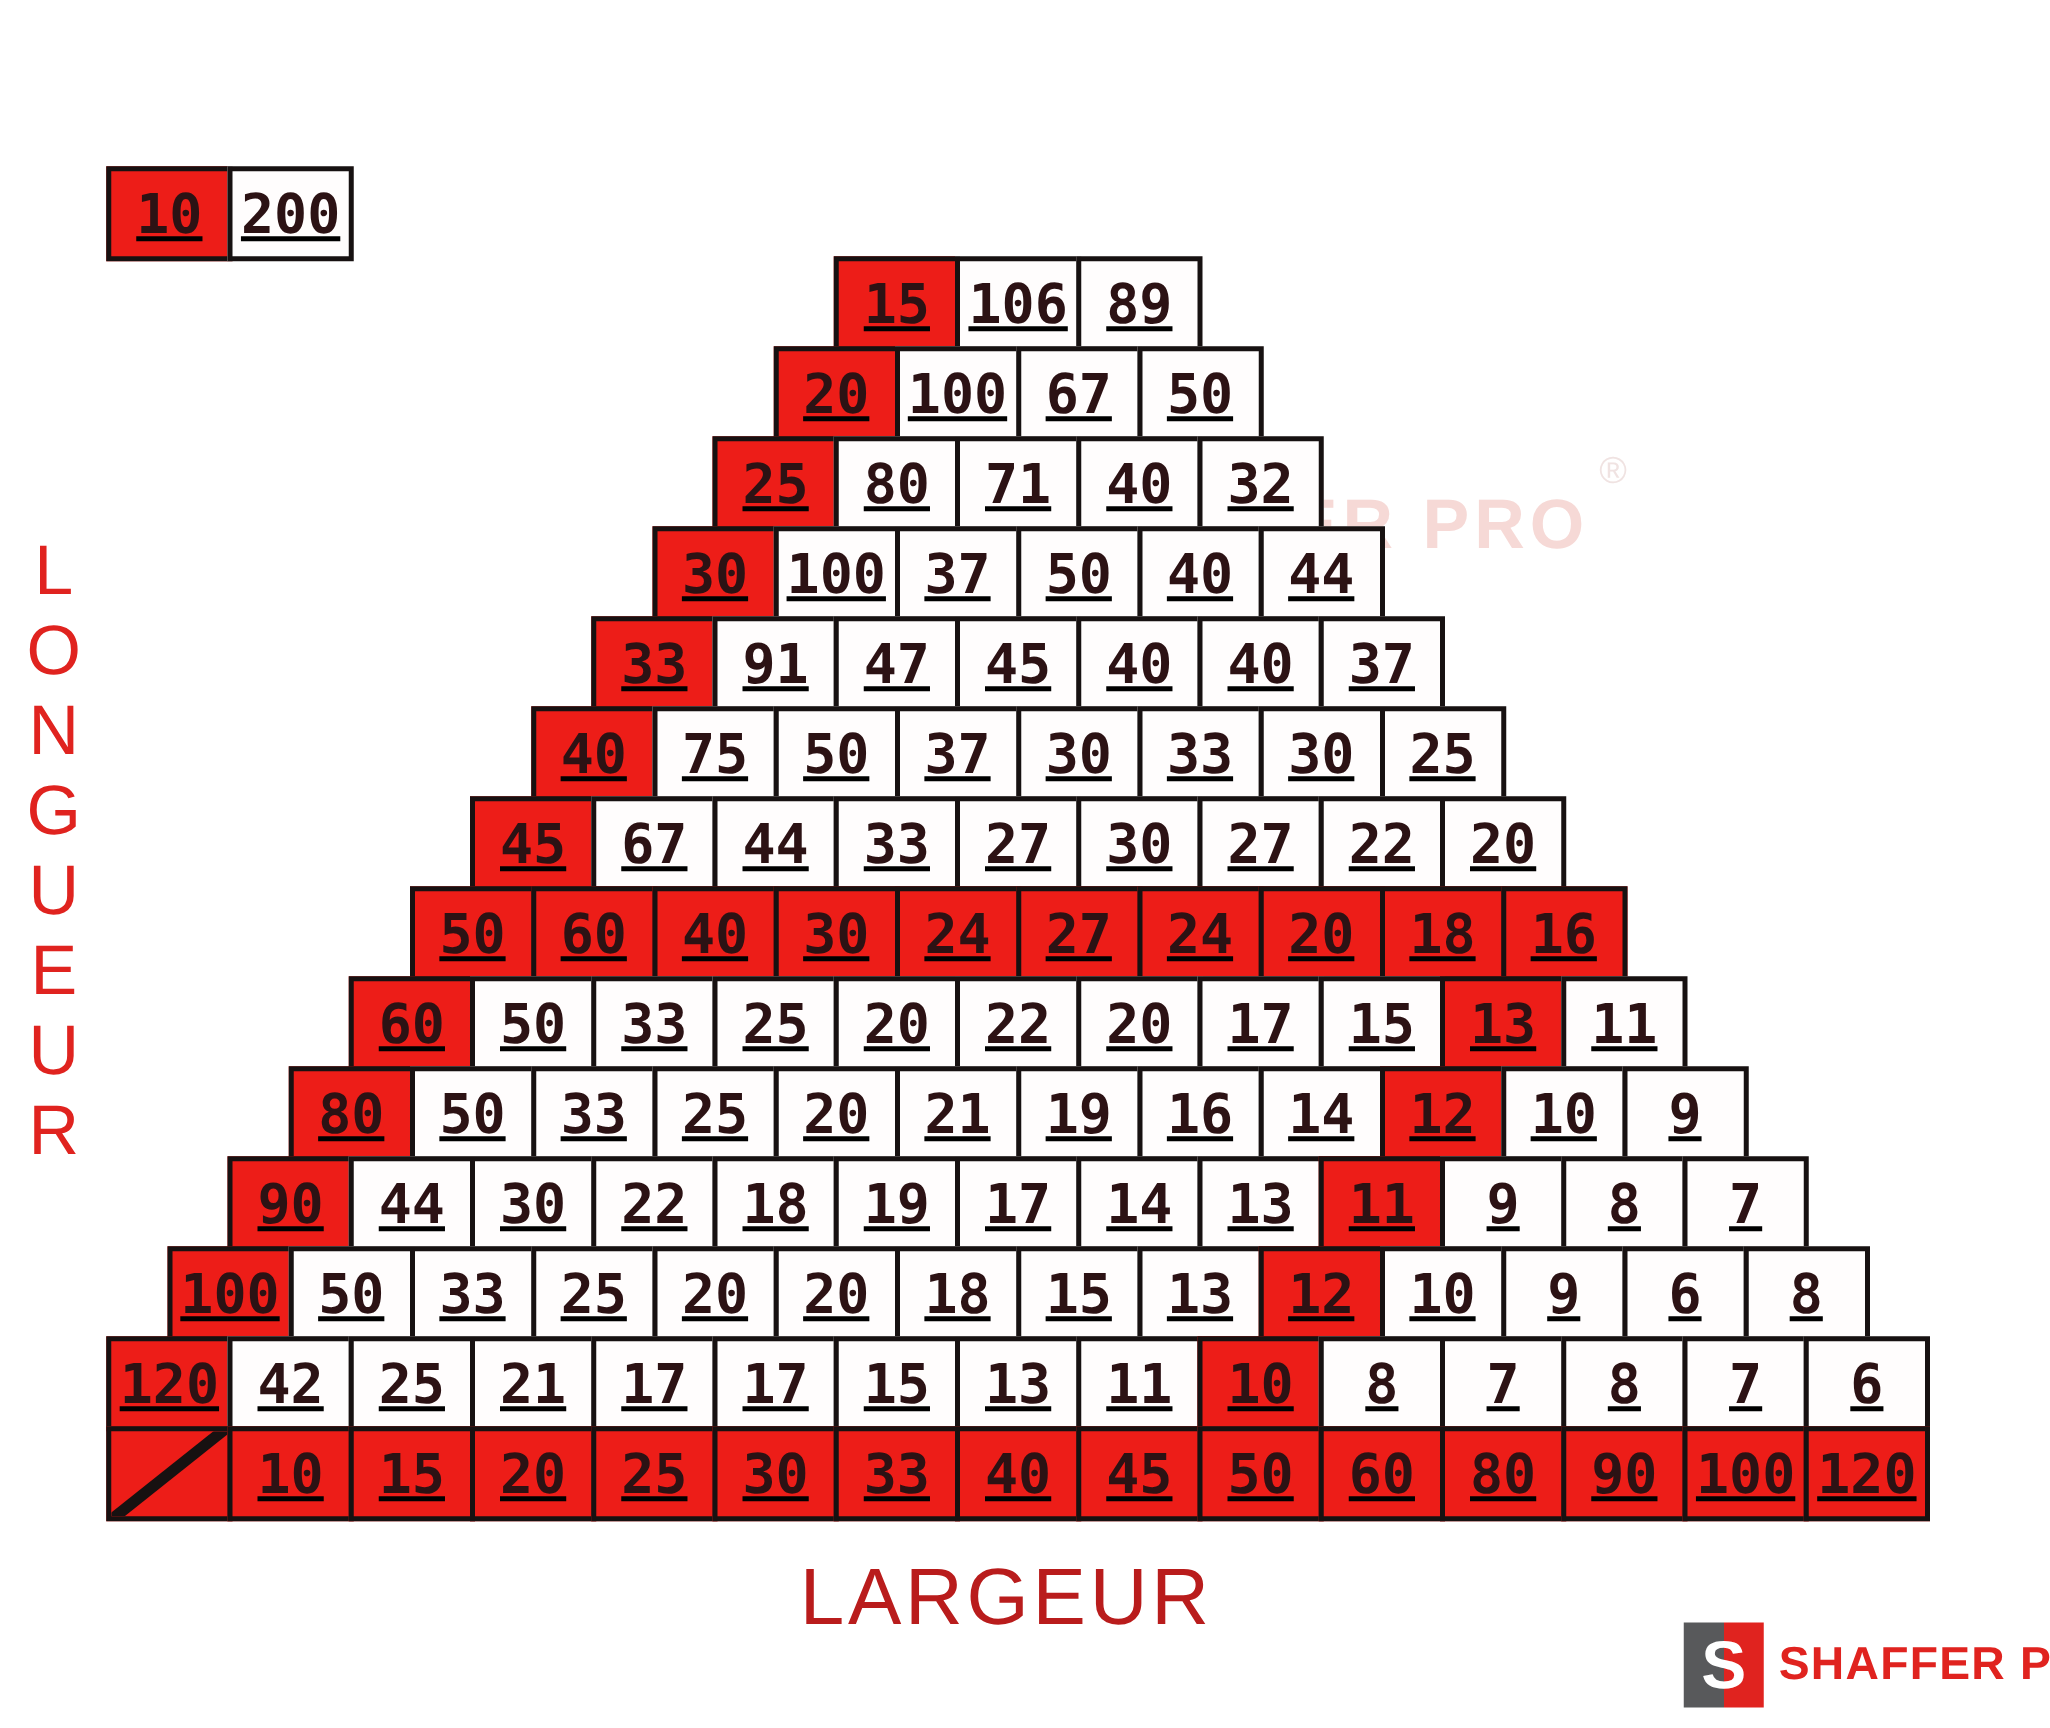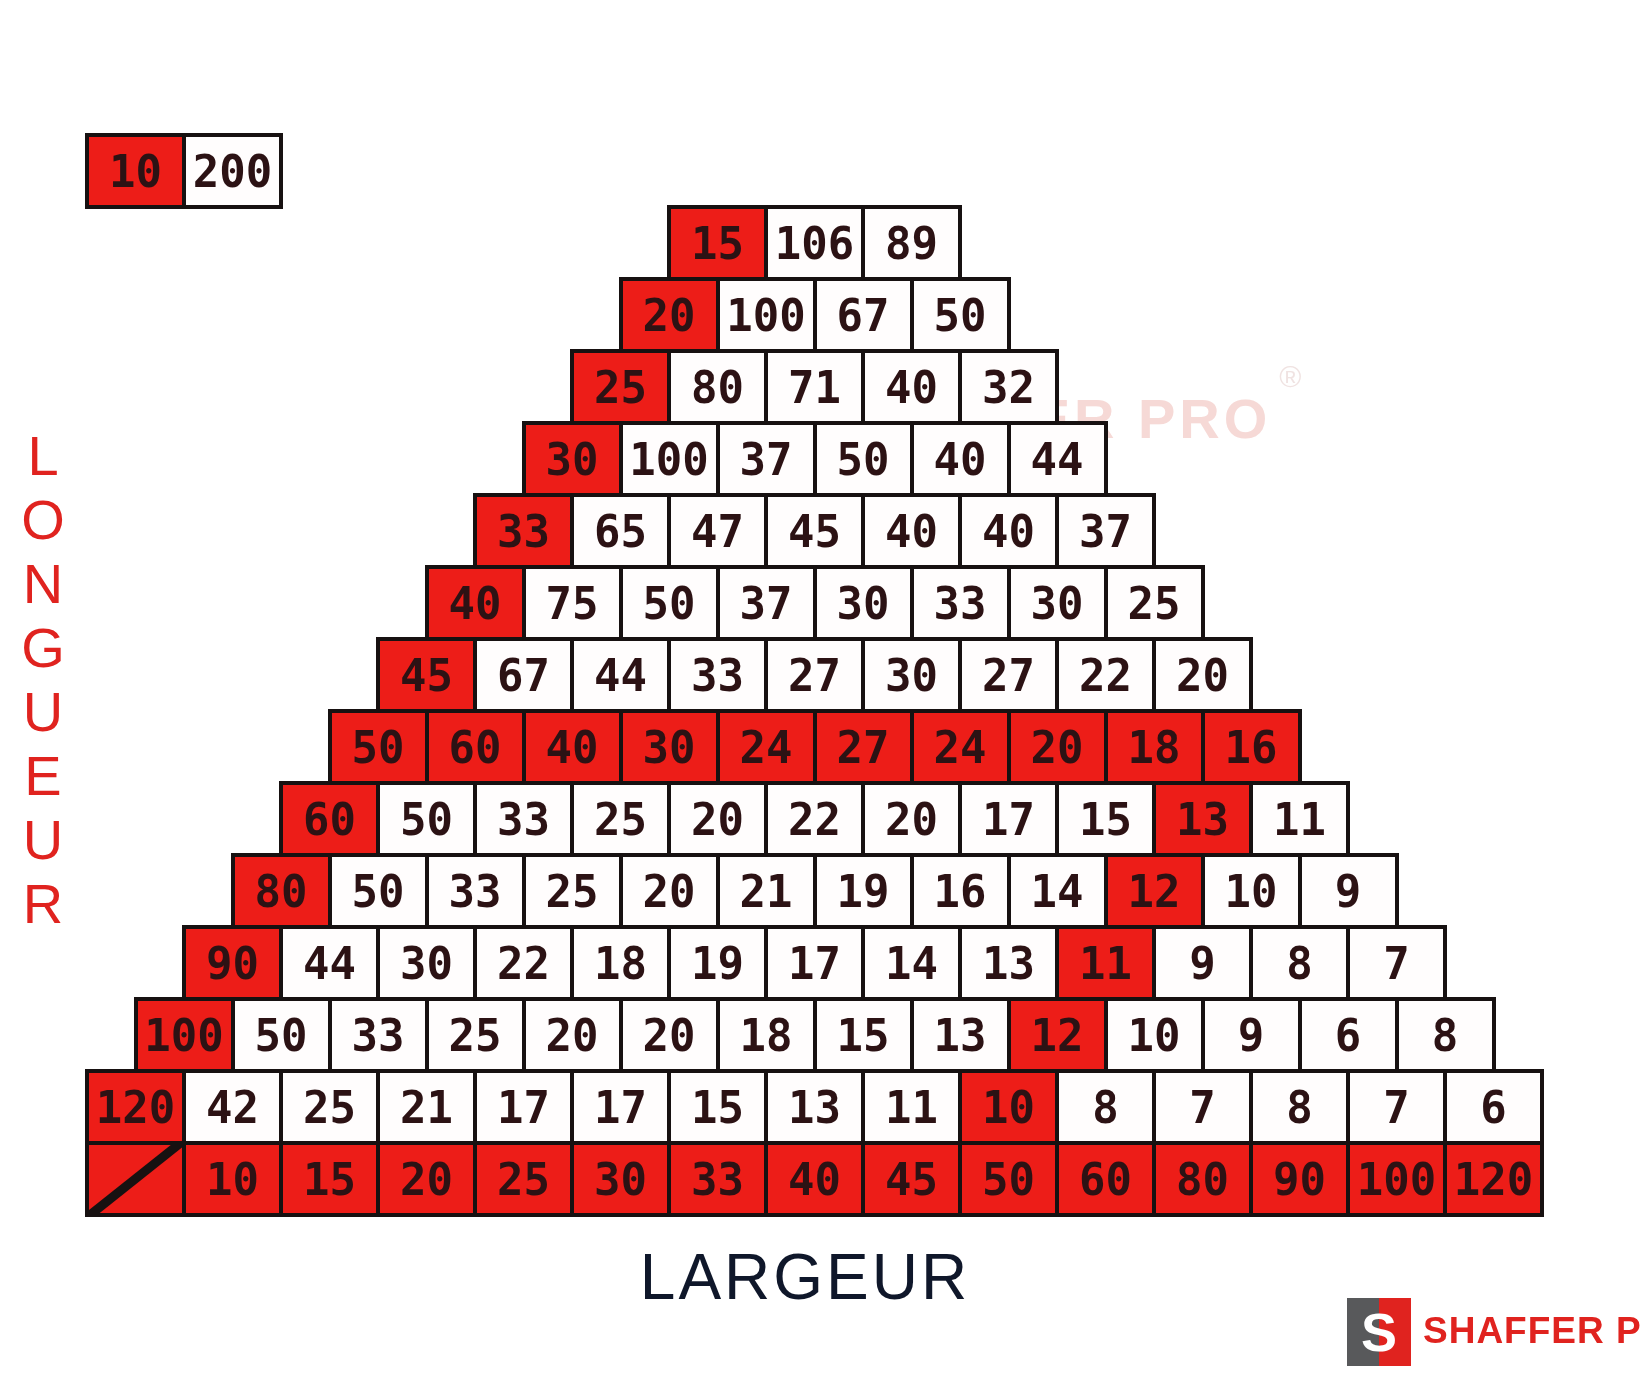--- a/index.html
+++ b/index.html
@@ -2,21 +2,21 @@
 <html><head>
 <meta charset="utf-8">
 <style>
   * { margin:0; padding:0; box-sizing:border-box; }
   html,body { width:1640px; height:1382px; background:#ffffff; overflow:hidden;
               font-family:"DejaVu Sans Mono", monospace; }
   .stage { position:relative; width:1640px; height:1382px; background:#fff; }
 
   
   #qtable { position:absolute; left:85px; top:133px; }
-  .row { display:flex; }
+  .row { display:flex;text-decoration:underline; }
   .row + .row { margin-top:-4px;justify-content:center; }
   .cell {
     width:101px; height:76px;
     border:4px solid #171111;
     background:#fffdfd;
     display:flex; align-items:center; justify-content:center;
     font-family:"DejaVu Sans Mono", monospace;
     font-size:44px; font-weight:700; color:#2c1214;
     flex:0 0 auto;
   }
@@ -29,21 +29,21 @@
   #longueur {
     position:absolute; left:12px; top:424px; width:62px;
     display:flex; flex-direction:column; align-items:center;
     font-family:"Liberation Sans", sans-serif;
     font-size:56px; line-height:64px; color:#e0231f; font-weight:400;
   }
   #largeur {
     position:absolute; left:85px; top:1240px; width:1440px;
     text-align:center;
     font-family:"Liberation Sans", sans-serif;
-    font-size:64px; color:#0f172a; font-weight:400; letter-spacing:3px;
+    font-size:64px; color:#b91c1c; font-weight:400; letter-spacing:3px;
   }
 
   
   #diag-title {
     position:absolute; left:703px; top:292px;
     transform:rotate(41deg); transform-origin:0 0;
     font-family:"DejaVu Sans Mono", monospace;
     font-size:44px; letter-spacing:9px; color:#1d1716;
     white-space:nowrap;
   }
@@ -136,21 +136,21 @@
       <div class="row">
         <div class="cell red">30</div>
         <div class="cell">100</div>
         <div class="cell">37</div>
         <div class="cell">50</div>
         <div class="cell">40</div>
         <div class="cell">44</div>
       </div>
       <div class="row">
         <div class="cell red">33</div>
-        <div class="cell">65</div>
+        <div class="cell">91</div>
         <div class="cell">47</div>
         <div class="cell">45</div>
         <div class="cell">40</div>
         <div class="cell">40</div>
         <div class="cell">37</div>
       </div>
       <div class="row">
         <div class="cell red">40</div>
         <div class="cell">75</div>
         <div class="cell">50</div>

